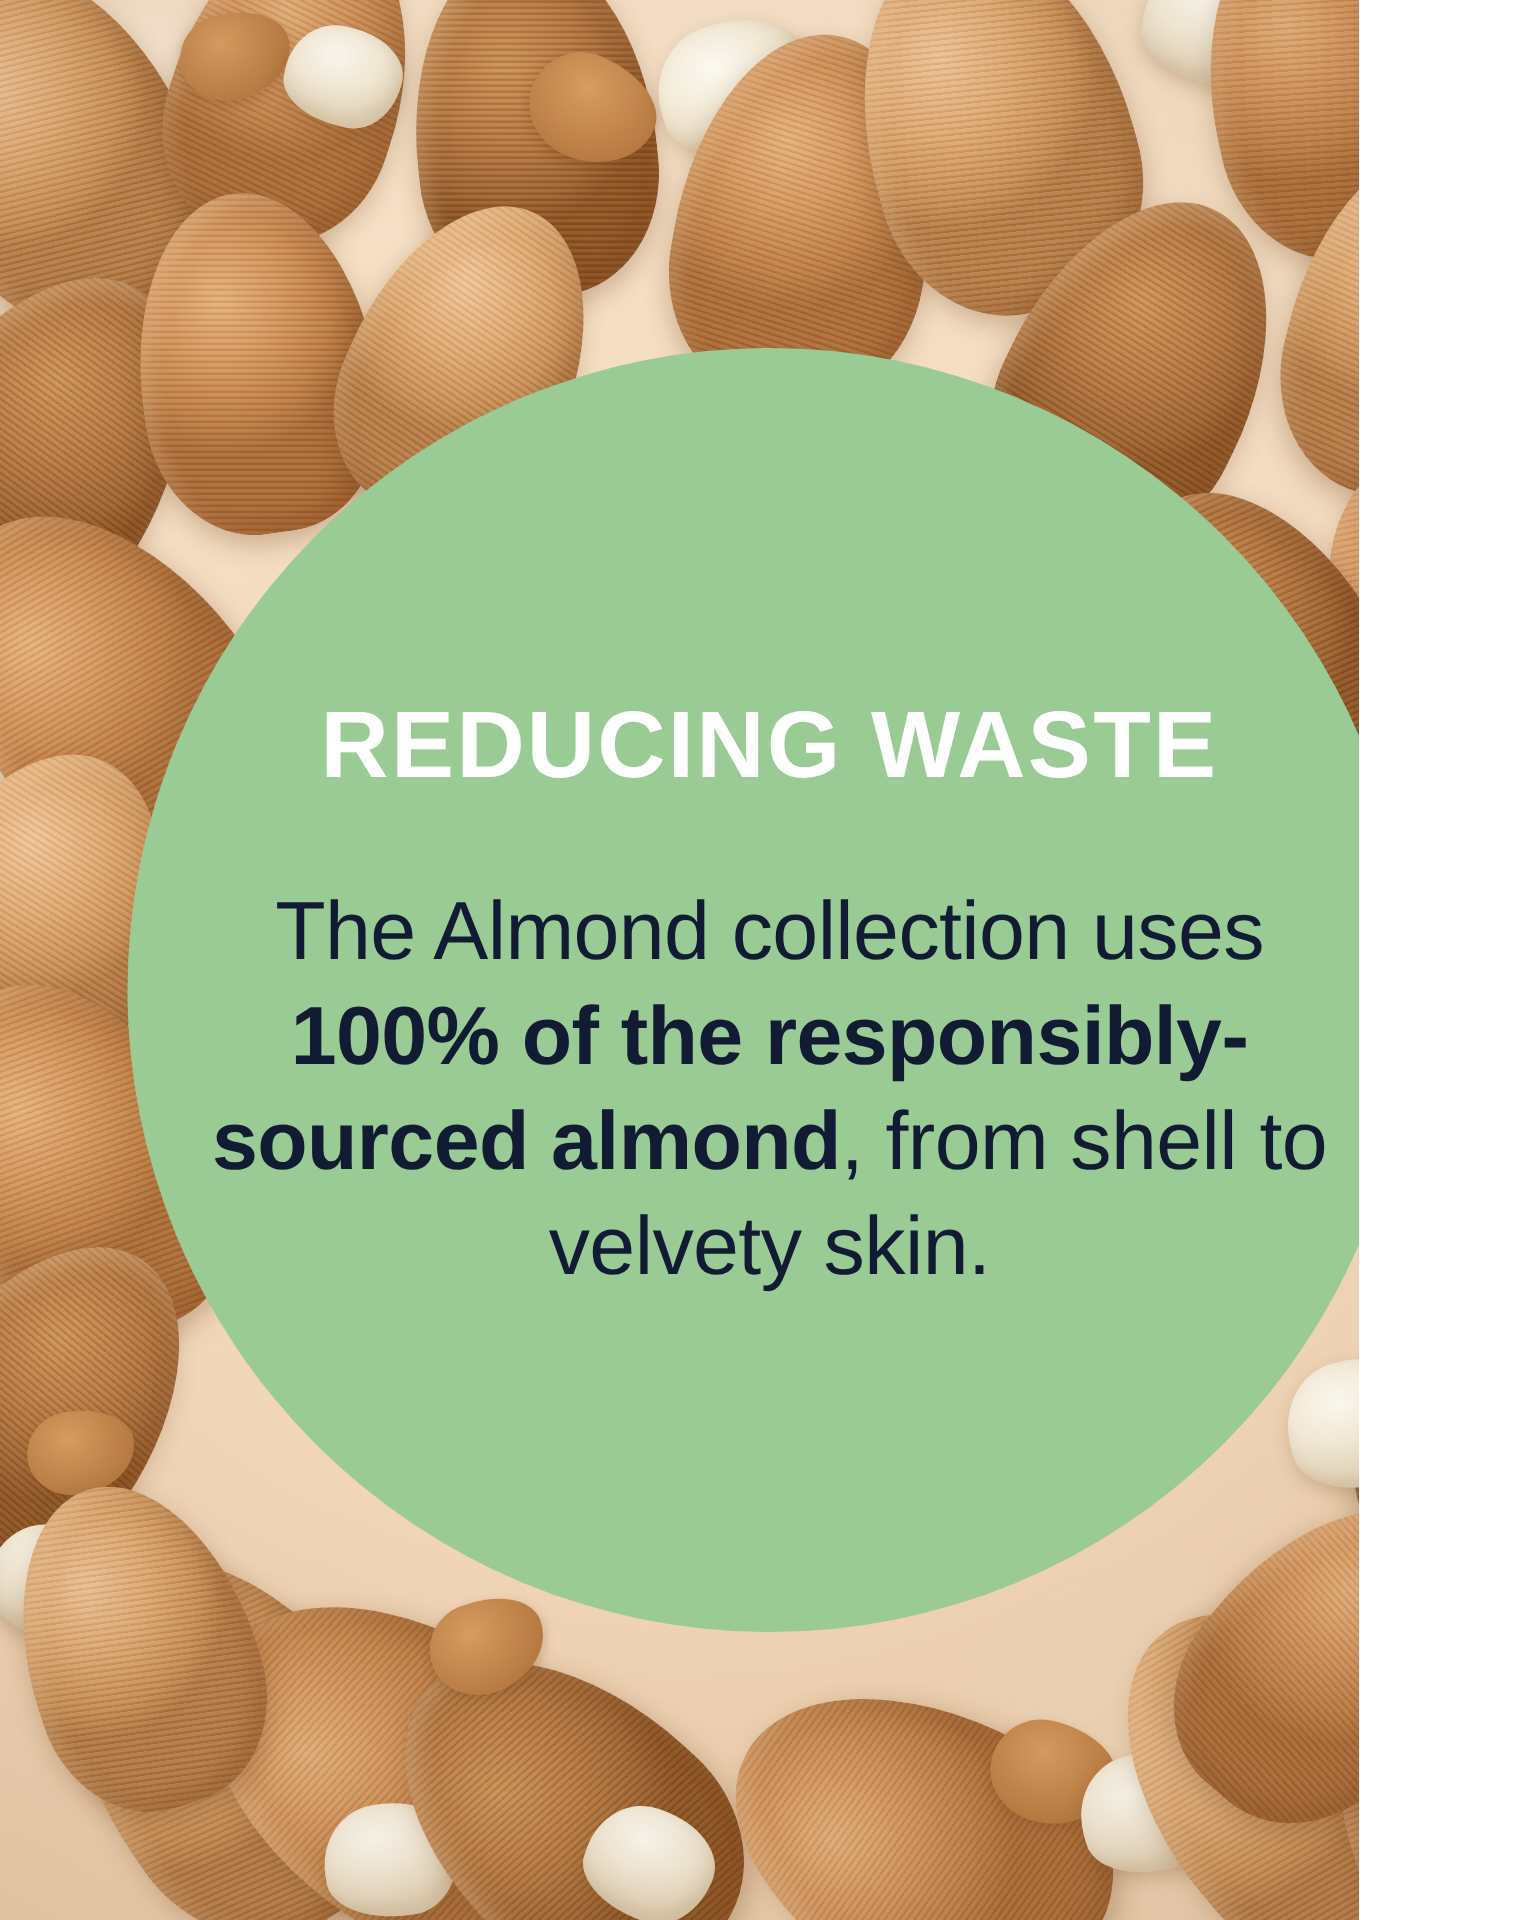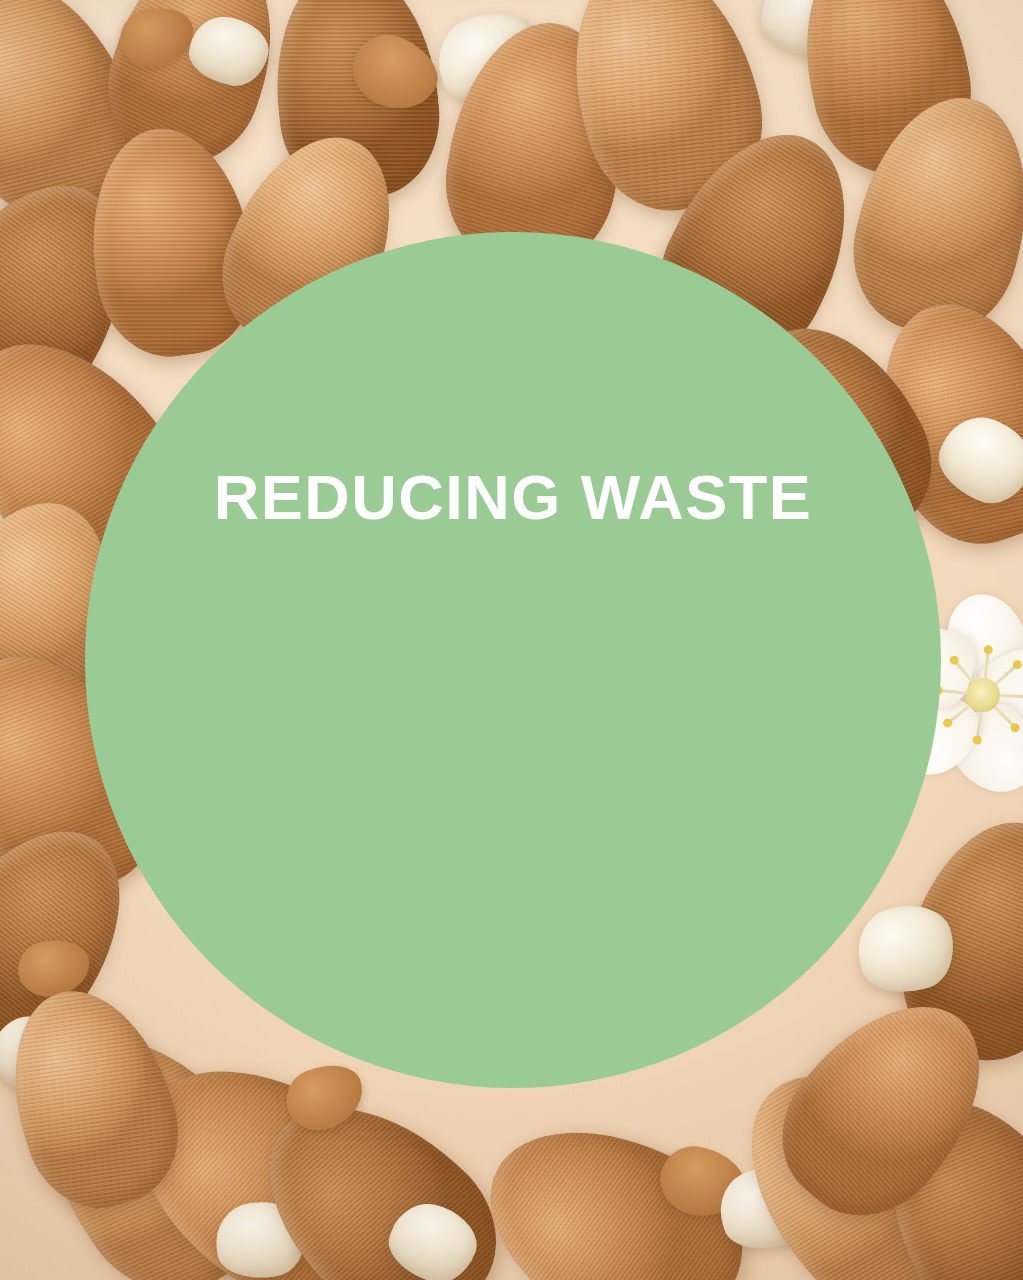--- a/index.html
+++ b/index.html
@@ -7,21 +7,21 @@
     margin: 0;
     padding: 0;
     background: #ffffff;
   }
   body {
     font-family: "Liberation Sans", sans-serif;
   }
 
   .promo-card {
     position: relative;
-    width: 1023px;
+    width: 906px;
     height: 1280px;
     overflow: hidden;
     background: #F3DCC2;
   }
 
   
   .photo-bg {
     position: absolute;
     inset: 0;
     background:
@@ -239,15 +239,21 @@
       <div class="stamen" style="transform:rotate(272deg);"></div>
       <div class="stamen" style="transform:rotate(316deg);"></div>
       <div class="center"></div>
     </div>
   </div>
 
   <div class="callout-circle">
 
     <h1 class="callout-heading">REDUCING WASTE</h1>
 
+    <p class="callout-body">
+      <span>The Almond collection uses</span>
+      <span class="em">100% of the responsibly-</span>
+      <span class="em">sourced almond</span><span>, from shell</span>
+      <span>to velvety skin.</span>
+    </p>
   </div>
 
 </div>
 
 </body></html>

